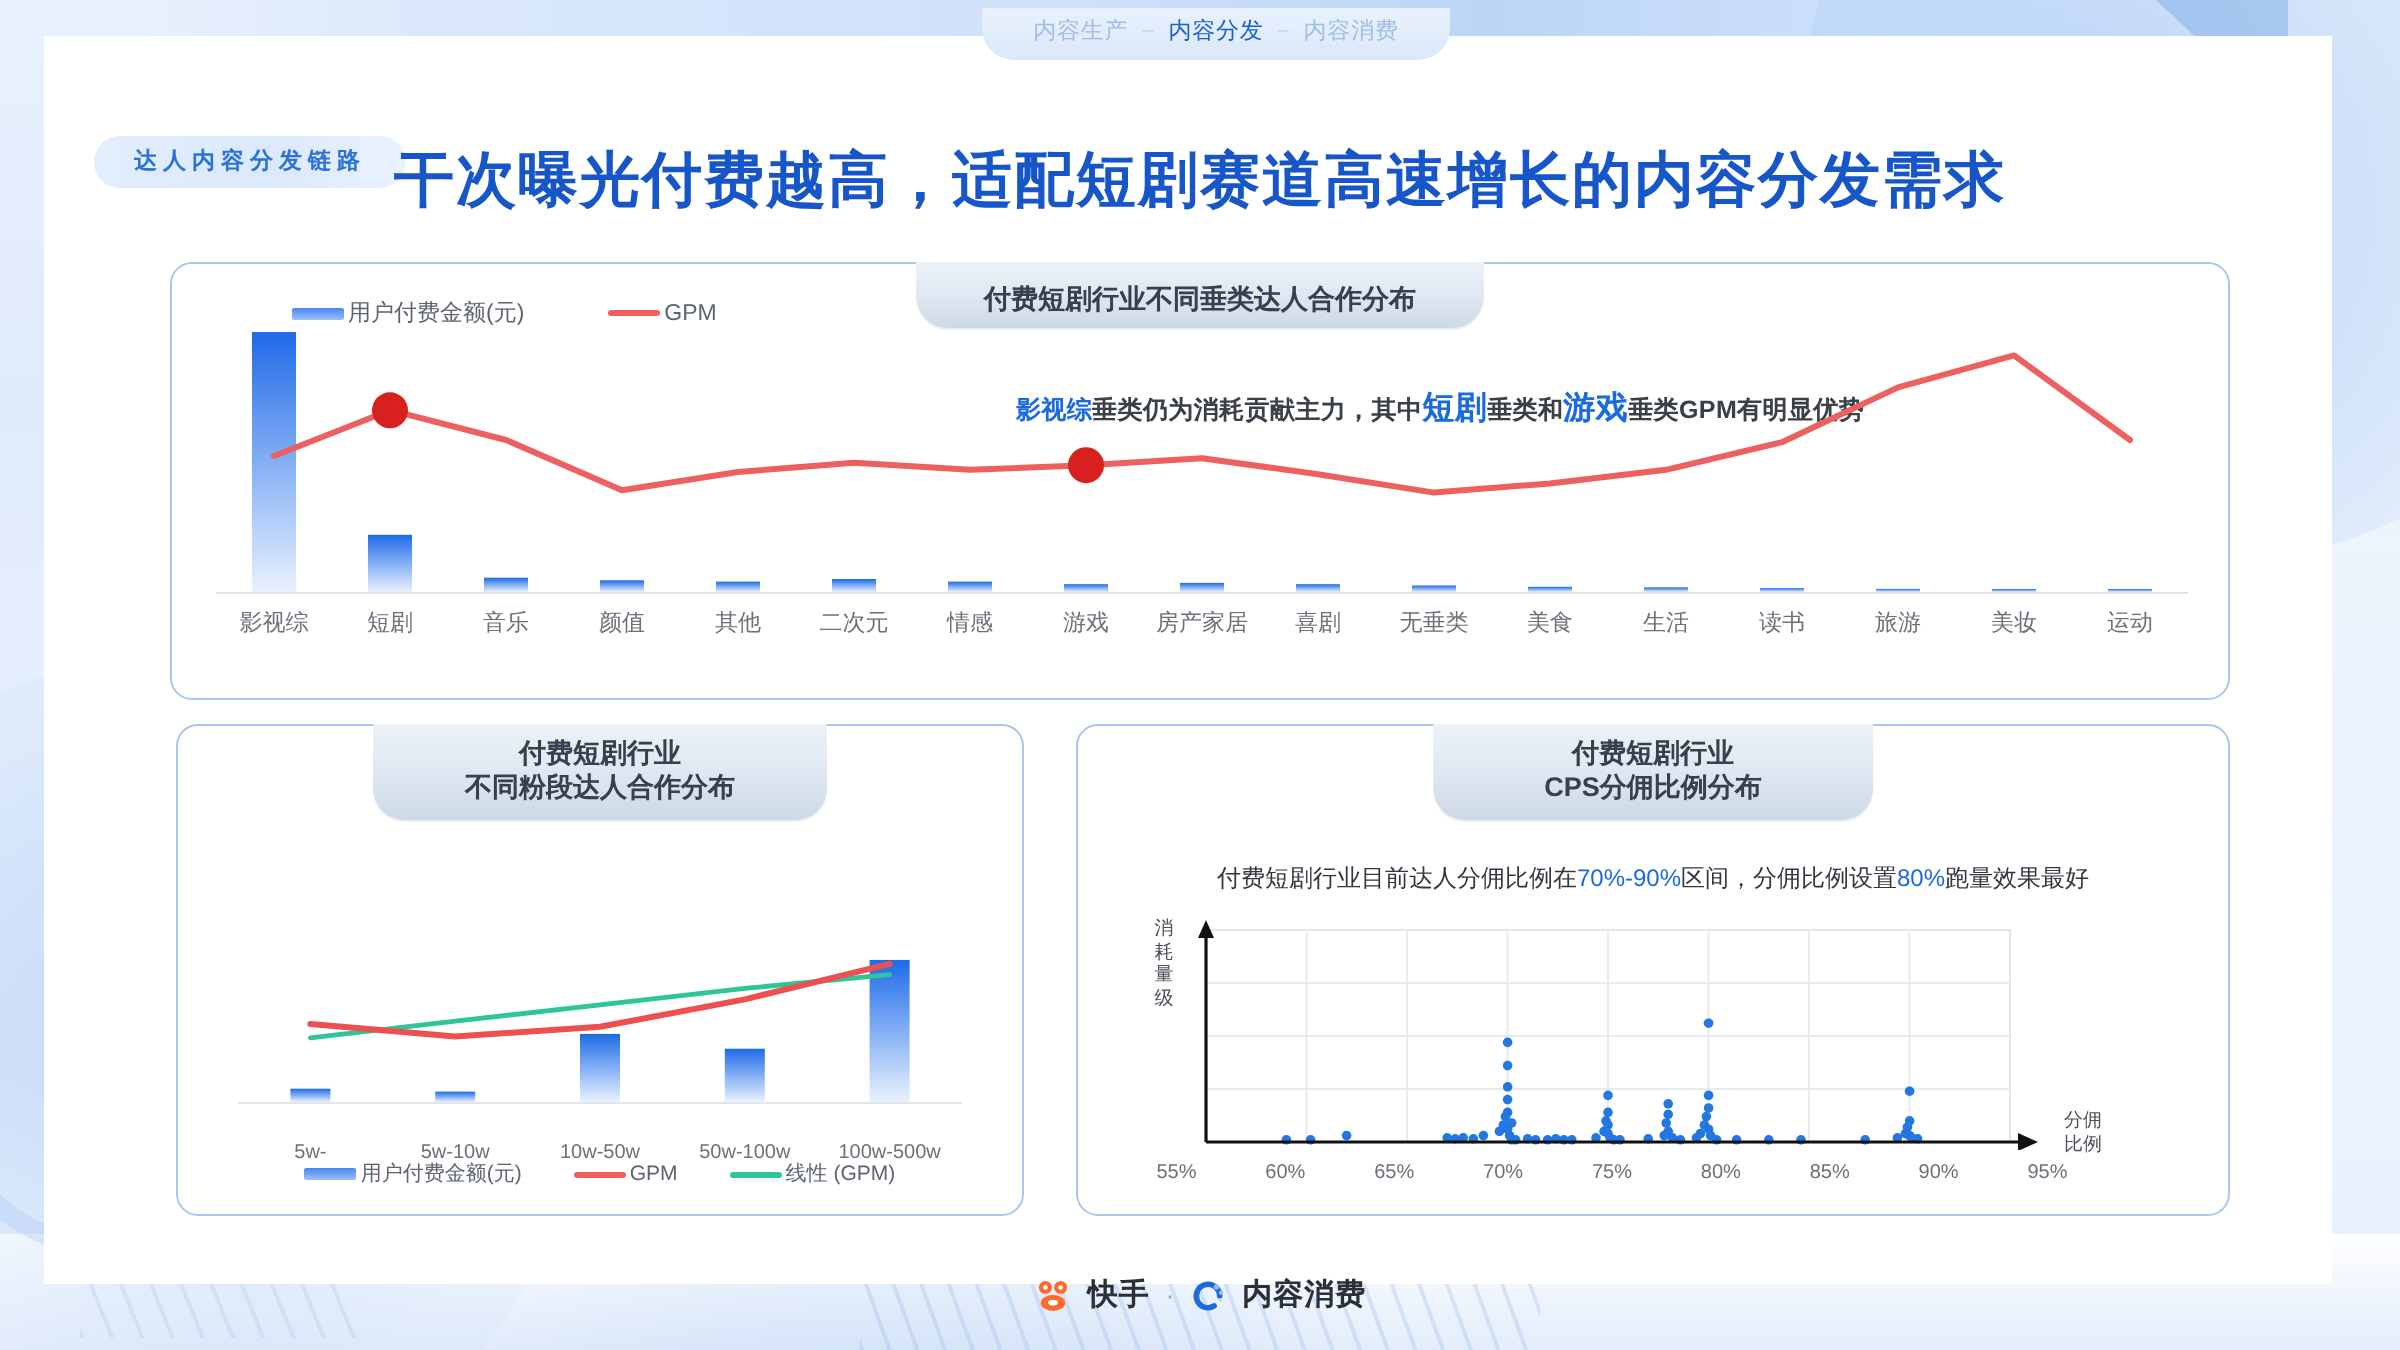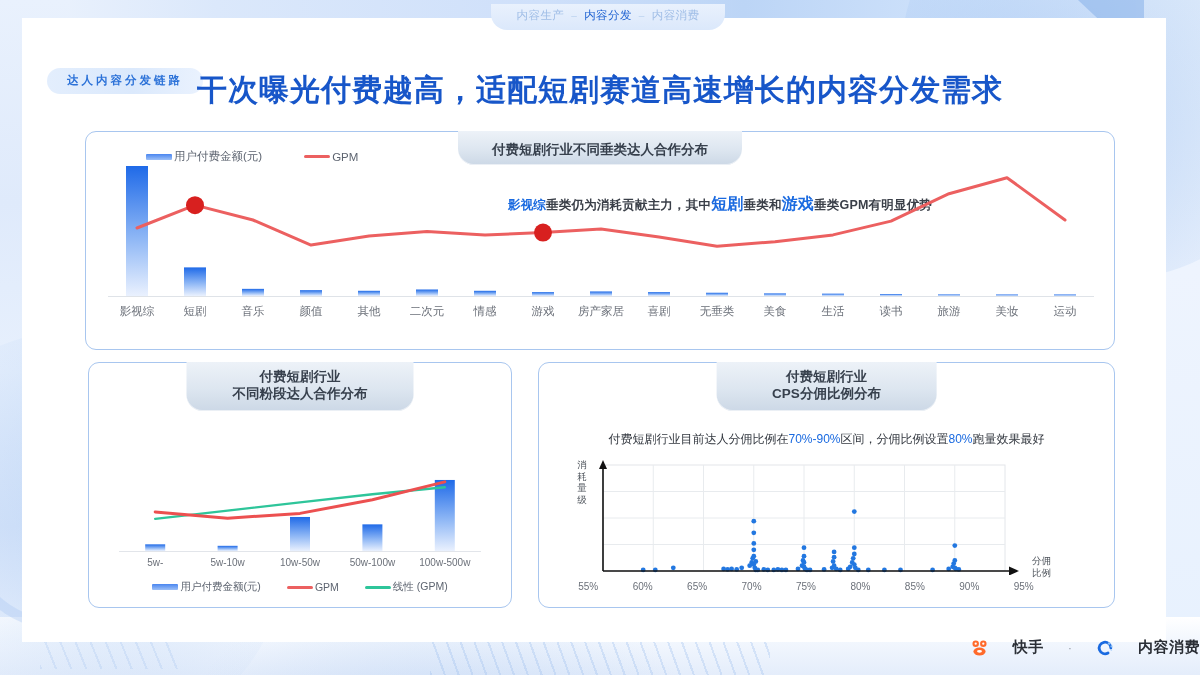--- a/index.html
+++ b/index.html
@@ -159,21 +159,21 @@
   #main-ticks span{ flex:1; text-align:center; }
 
   
   #fans-sub{
     position:absolute; left:14px; right:14px; top:64px; text-align:center;
     font-size:12px; line-height:19px; color:#32373f; font-weight:bold;
   }
   #fans-plot{ position:absolute; left:30px; top:110px; width:362px; height:78px; }
   #fans-axis{ position:absolute; left:30px; top:188px; width:362px; height:1px; background:#e2e5ea; }
   #fans-ticks{
-    position:absolute; left:30px; top:194px; width:362px; display:flex;
+    position:absolute; left:30px; top:208px; width:362px; display:flex;
     font-size:10px; color:#6b7079;
   }
   #fans-ticks span{ flex:1; text-align:center; }
   #fans-legend{
     position:absolute; left:0; right:0; top:217px;
     display:flex; justify-content:center; gap:26px; align-items:center;
     font-size:10.5px; color:#5d6470;
   }
 
   
@@ -192,21 +192,21 @@
   #cps-plot{ position:absolute; left:46px; top:96px; width:440px; height:116px; }
   #cps-ticks{
     position:absolute; left:22px; top:218px; width:490px; display:flex;
     font-size:10px; color:#6b7079;
   }
   #cps-ticks span{ flex:1; text-align:center; }
 
   
   #footer{
     position:absolute; left:0; right:0; bottom:18px; z-index:6;
-    display:flex; align-items:center; justify-content:flex-end; gap:24px;
+    display:flex; align-items:center; justify-content:center; gap:8px;
   }
   .ks-mark{ width:19px; height:19px; position:relative; }
   .footer-txt{ font-size:15px; font-weight:bold; color:#2b2f36; letter-spacing:.5px; }
   .footer-dot{ color:#9aa1ac; font-size:13px; }
   .cl-mark{ width:18px; height:18px; }
 </style>
 </head>
 <body>
 
 <div id="bg">

